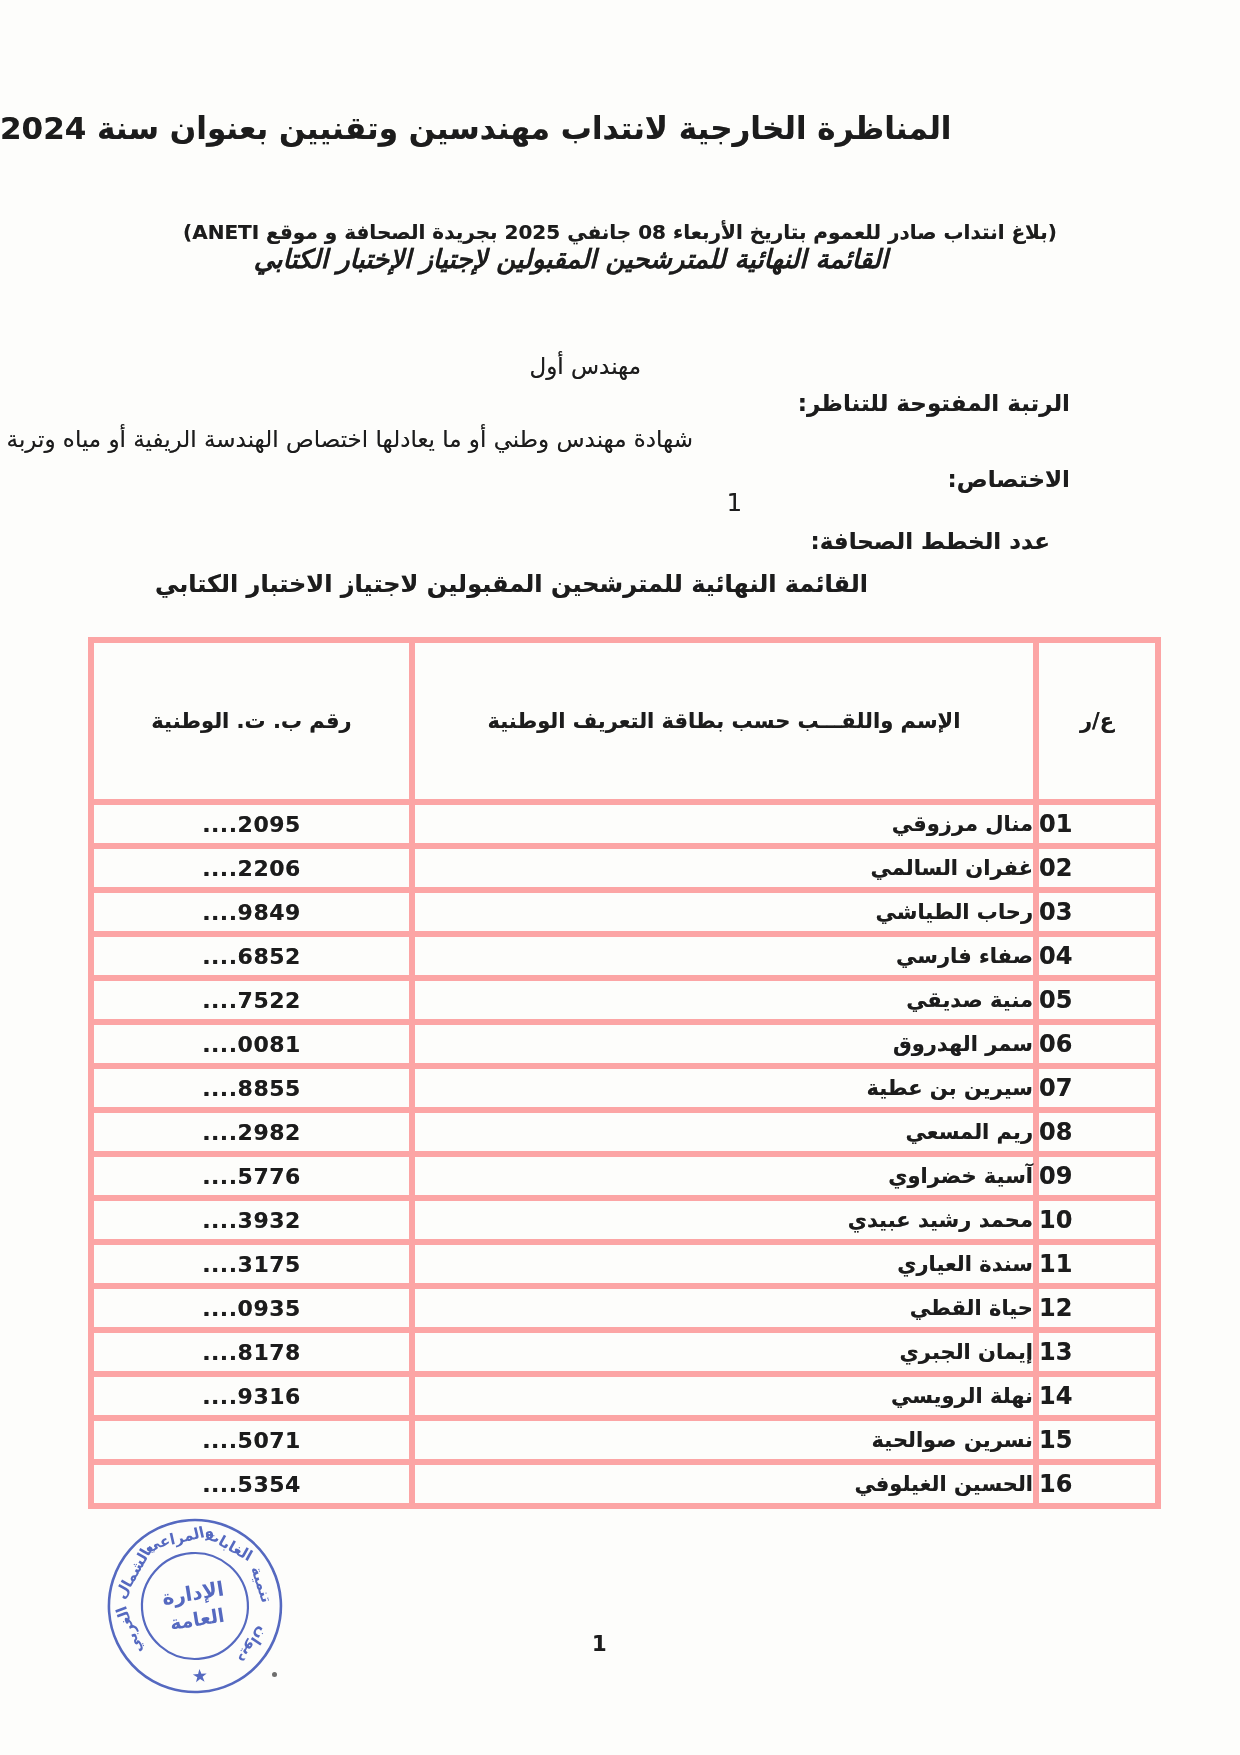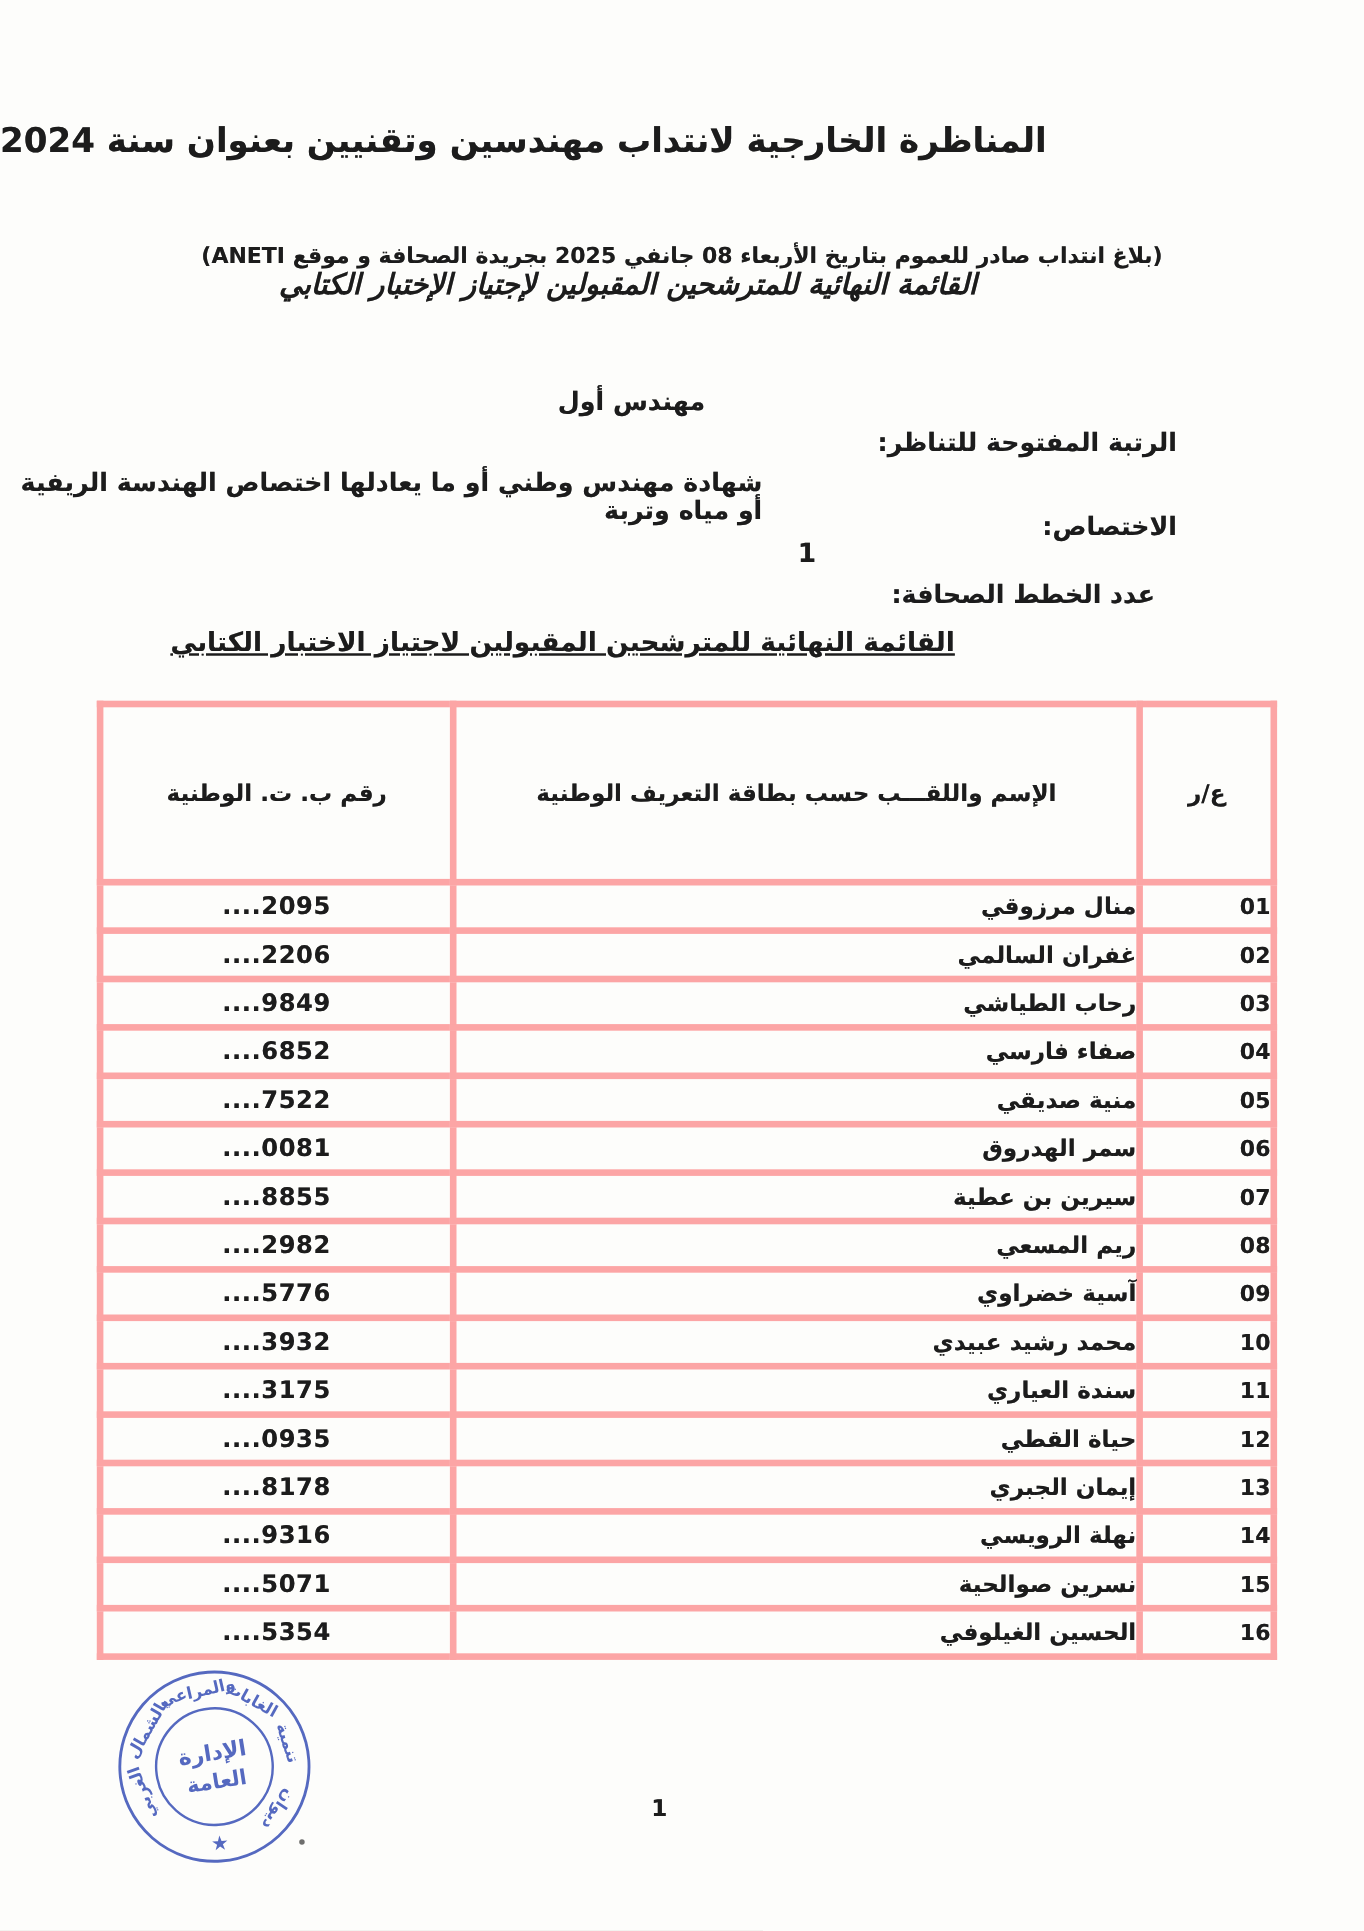--- a/index.html
+++ b/index.html
@@ -28,31 +28,31 @@
     font-size:20px;font-weight:700;margin-top:28px;
   }
   .list-heading{
     top:244px;right:352px;
     font-size:26px;font-weight:700;
     text-align:left;
     font-style:italic;
   }
 
   .field-label{font-size:23px;font-weight:700;text-align:right;margin-top:40px;}
-  .field-value{font-size:23px;font-weight:700;text-align:right;}
+  .field-value{font-size:23px;font-weight:400;text-align:right;}
   .f1l{top:350px;right:170px;}
   .f1v{top:353px;right:599px;}
   .f2l{top:426px;right:170px;}
   .f2v{top:426px;right:547px;}
   .f3l{top:488px;right:190px;}
   .f3v{top:489px;right:498px;font-size:24px;}
 
   .table-title{
     top:570px;right:372px;
-    font-size:24px;font-weight:700;text-decoration:underline;
+    font-size:24px;font-weight:700;
   }
 
   table.results{
     position:absolute;top:637px;left:88px;
     width:1025px;
     border-collapse:collapse;
     table-layout:fixed;
     direction:rtl;
     background:transparent;
   }
@@ -68,21 +68,21 @@
     font-size:21px;font-weight:700;
     text-align:center;vertical-align:middle;
     padding:0 4px;
   }
   table.results tbody td{
     height:38px;
     font-weight:700;
     vertical-align:middle;
     padding:0;
   }
-  td.c-index{text-align:right;font-size:20px;}
+  td.c-index{text-align:left;font-size:24px;}
   td.c-name{text-align:right;font-size:21px;padding-right:5px;}
   td.c-id{direction:ltr;text-align:center;font-size:22px;letter-spacing:.5px;}
 
   .stamp{
     top:1514px;left:104px;
     width:182px;height:186px;
     transform:rotate(-4deg);
     opacity:.88;
   }
   .page-num{

